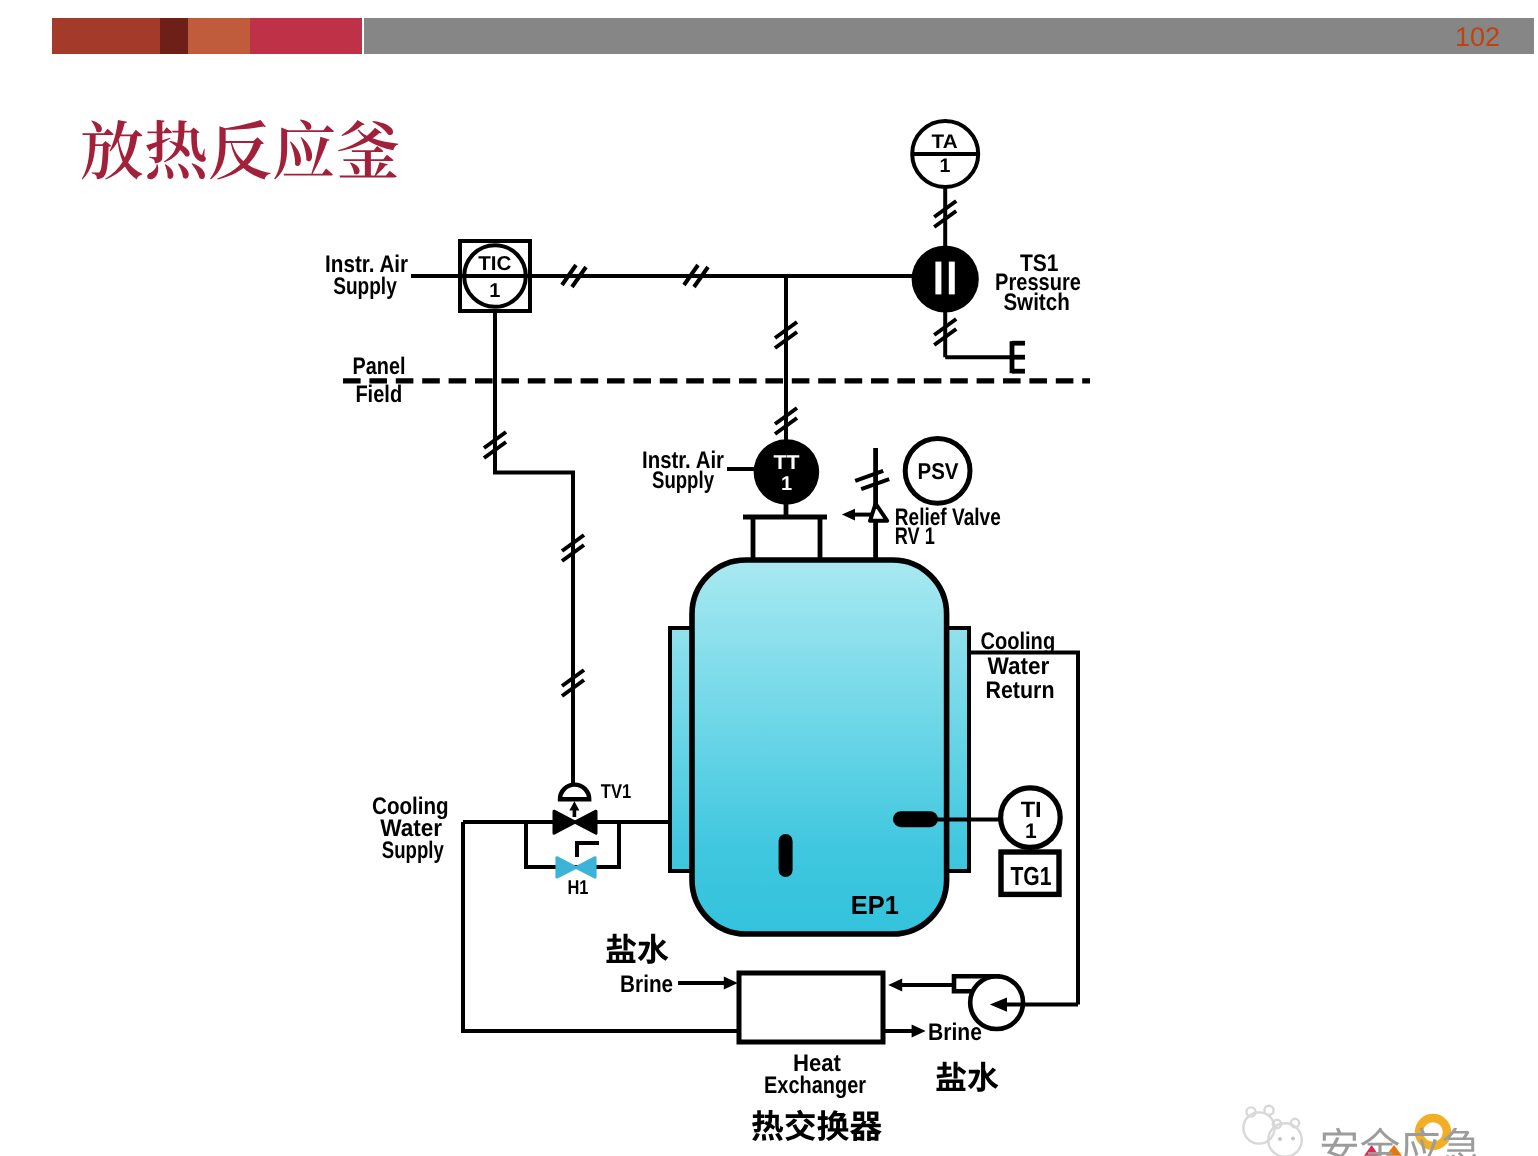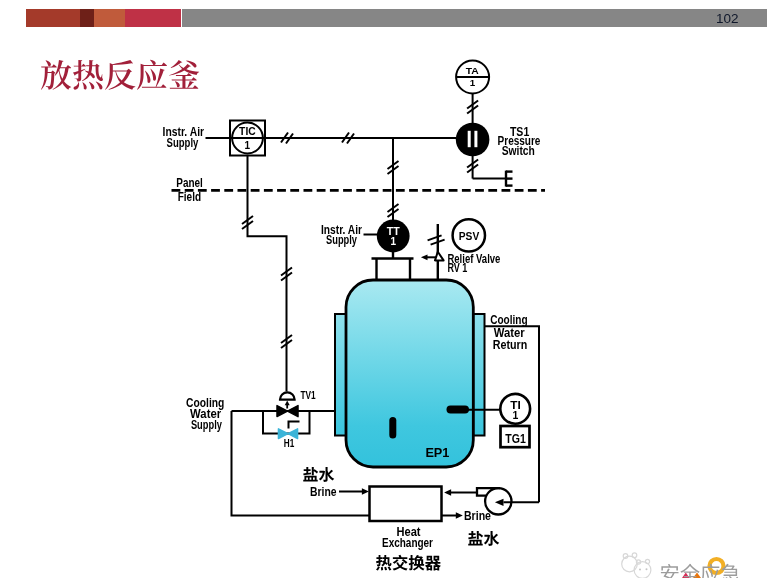--- a/index.html
+++ b/index.html
@@ -5,21 +5,21 @@
 #page{position:relative;width:769px;height:578px;font-family:"Liberation Sans",sans-serif}
 .bar{position:absolute;top:9px;height:18px}
 </style></head>
 <body>
 <div id="page">
 <div class="bar" style="left:26px;width:53.6px;background:#A43A2A"></div>
 <div class="bar" style="left:79.6px;width:14px;background:#6E2018"></div>
 <div class="bar" style="left:93.6px;width:31.7px;background:#C05B3B"></div>
 <div class="bar" style="left:125.3px;width:56.2px;background:#BF3146"></div>
 <div class="bar" style="left:181.5px;width:585px;background:#868686"></div>
-<div style="position:absolute;top:11px;left:716px;width:34px;color:#0f172a;font-size:13.5px;text-align:left">102</div>
+<div style="position:absolute;top:11px;left:716px;width:34px;color:#c2410c;font-size:13.5px;text-align:right">102</div>
 <svg width="769" height="578" viewBox="0 0 769 578" style="position:absolute;left:0;top:0">
 <g transform="translate(40,87) scale(1.0)" fill="#A2203A">
         <path transform="translate(0.0,0)" d="M5.92 -26.784 5.6000000000000005 -26.592000000000002C6.688 -25.216 7.904 -23.072 8.224 -21.28C10.976 -19.2 13.568 -24.64 5.92 -26.784ZM13.728 -22.656 12.0 -20.416H1.12L1.3760000000000001 -19.488H4.832C4.992 -11.584 4.6080000000000005 -3.904 0.96 2.4L1.28 2.72C5.728 -1.728 7.136 -7.5520000000000005 7.6160000000000005 -13.984H11.456C11.232000000000001 -5.792 10.72 -1.856 9.824 -1.056C9.536 -0.8 9.28 -0.704 8.768 -0.704C8.192 -0.704 6.752 -0.8 5.856 -0.896L5.824 -0.41600000000000004C6.816 -0.192 7.5840000000000005 0.16 7.968 0.5760000000000001C8.352 0.992 8.416 1.696 8.416 2.56C9.792 2.56 11.008000000000001 2.208 11.904 1.344C13.376 -0.064 14.016 -3.872 14.304 -13.568C14.976 -13.632 15.36 -13.824 15.616 -14.112L12.736 -16.512L11.168000000000001 -14.912H7.68C7.776 -16.416 7.84 -17.952 7.872 -19.488H15.968C16.416 -19.488 16.736 -19.648 16.832 -20.0C15.648 -21.088 13.728 -22.656 13.728 -22.656ZM23.52 -26.080000000000002 18.976 -27.008C18.400000000000002 -21.248 16.768 -15.424 14.752 -11.52L15.168000000000001 -11.264C16.576 -12.608 17.792 -14.24 18.816 -16.096C19.328 -12.448 20.096 -9.088000000000001 21.312 -6.144C19.36 -2.88 16.544 0.0 12.64 2.336L12.896 2.688C17.024 1.024 20.128 -1.1520000000000001 22.464000000000002 -3.7760000000000002C23.904 -1.1520000000000001 25.824 1.056 28.384 2.7520000000000002C28.768 1.344 29.696 0.544 31.104 0.256L31.2 -0.064C28.192 -1.472 25.856 -3.392 24.032 -5.792C26.592000000000002 -9.472 27.936 -13.888 28.608 -18.816H30.304000000000002C30.752 -18.816 31.072 -18.976 31.136 -19.328C29.952 -20.448 27.904 -22.080000000000002 27.904 -22.080000000000002L26.144000000000002 -19.744H20.576C21.248 -21.472 21.856 -23.328 22.336000000000002 -25.344C23.072 -25.376 23.424 -25.664 23.52 -26.080000000000002ZM20.16 -18.816H25.184C24.8 -15.008000000000001 23.968 -11.424 22.432000000000002 -8.224C20.992 -10.784 20.0 -13.76 19.328 -17.024Z"></path>
         <path transform="translate(32.0,0)" d="M24.064 -5.408 23.744 -5.184C25.376 -3.3280000000000003 27.232 -0.41600000000000004 27.68 2.048C30.784 4.384 33.28 -2.208 24.064 -5.408ZM17.28 -5.216 16.928 -5.056C18.144000000000002 -3.232 19.392 -0.512 19.52 1.76C22.304000000000002 4.224 25.12 -1.824 17.28 -5.216ZM10.752 -4.864 10.368 -4.704C11.168000000000001 -2.912 11.936 -0.352 11.808 1.76C14.208 4.384 17.472 -0.928 10.752 -4.864ZM6.848 -4.8 6.368 -4.832C6.208 -2.656 4.416 -1.056 2.88 -0.48C1.984 -0.096 1.344 0.672 1.6320000000000001 1.6640000000000001C2.016 2.72 3.3280000000000003 2.88 4.48 2.368C6.144 1.536 7.84 -0.896 6.848 -4.8ZM21.408 -26.496000000000002 17.248 -26.88 17.216 -21.632H14.048L14.336 -20.704H17.184C17.12 -18.848 16.96 -17.152 16.64 -15.552C15.552 -15.936 14.336 -16.288 12.96 -16.576L12.672 -16.256C13.728 -15.584 14.944 -14.688 16.128 -13.728C15.168000000000001 -10.848 13.376 -8.384 9.984 -6.304L10.336 -5.824C14.304 -7.488 16.672 -9.536 18.080000000000002 -12.0C19.168 -10.944 20.096 -9.856 20.704 -8.896C23.296 -7.776 24.384 -11.488 19.168 -14.4C19.776 -16.32 20.032 -18.400000000000002 20.16 -20.704H23.616C23.584 -13.92 23.968 -7.968 27.968 -6.336C29.312 -5.856 30.464000000000002 -5.984 30.848 -7.104C31.04 -7.68 30.88 -8.224 30.176000000000002 -8.992L30.336000000000002 -12.64L29.984 -12.672C29.728 -11.616 29.472 -10.656 29.184 -9.888C29.024 -9.568 28.896 -9.472 28.576 -9.6C26.528000000000002 -10.56 26.272000000000002 -16.224 26.496000000000002 -20.416C27.072 -20.48 27.52 -20.672 27.712 -20.896L24.768 -23.2L23.264 -21.632H20.224L20.32 -25.664C21.056 -25.728 21.344 -26.048000000000002 21.408 -26.496000000000002ZM11.296 -23.328 9.792 -21.312H9.184000000000001V-25.824C9.952 -25.92 10.24 -26.208000000000002 10.336 -26.656L6.336 -27.072V-21.312H1.6320000000000001L1.8880000000000001 -20.384H6.336V-15.968C4.032 -15.232000000000001 2.112 -14.656 1.024 -14.4L2.7840000000000003 -11.36C3.104 -11.488 3.36 -11.808 3.456 -12.224L6.336 -13.76V-8.96C6.336 -8.576 6.208 -8.416 5.728 -8.416C5.184 -8.416 2.624 -8.608 2.624 -8.608V-8.128C3.872 -7.936 4.48 -7.6160000000000005 4.864 -7.264C5.248 -6.816 5.376 -6.208 5.472 -5.376C8.768 -5.664 9.184000000000001 -6.784 9.184000000000001 -8.864V-15.36L13.248000000000001 -17.728L13.120000000000001 -18.144000000000002L9.184000000000001 -16.864V-20.384H13.152000000000001C13.6 -20.384 13.92 -20.544 13.984 -20.896C12.992 -21.92 11.296 -23.328 11.296 -23.328Z"></path>
         <path transform="translate(64.0,0)" d="M5.728 -22.88V-15.84C5.728 -9.76 5.184 -3.04 1.024 2.4L1.3760000000000001 2.72C8.128 -2.2720000000000002 8.8 -9.92 8.832 -15.552H11.36C12.288 -10.976 13.888 -7.456 16.128 -4.704C13.120000000000001 -1.792 9.312 0.608 4.64 2.2720000000000002L4.896 2.72C10.208 1.504 14.432 -0.448 17.728 -2.976C20.48 -0.352 23.968 1.408 28.224 2.688C28.704 1.12 29.792 0.16 31.264 -0.064L31.328 -0.448C26.944 -1.28 23.04 -2.624 19.84 -4.768C22.848 -7.6160000000000005 24.992 -11.072000000000001 26.496000000000002 -14.944C27.328 -15.008000000000001 27.648 -15.072000000000001 27.904 -15.424L24.736 -18.368000000000002L22.72 -16.48H8.832V-22.080000000000002C14.08 -22.048000000000002 21.696 -22.624 27.616 -23.712C28.192 -23.392 28.576 -23.392 28.928 -23.648L26.304000000000002 -26.944C20.384 -25.184 13.728 -23.68 8.608 -22.848L5.728 -23.936ZM22.848 -15.552C21.728 -12.16 20.032 -9.088000000000001 17.696 -6.4C15.104000000000001 -8.672 13.152000000000001 -11.648 12.0 -15.552Z"></path>
         <path transform="translate(96.0,0)" d="M14.816 -18.368000000000002 14.368 -18.208000000000002C15.84 -15.040000000000001 17.28 -10.56 17.184 -6.976C20.128 -4.0 22.752 -11.52 14.816 -18.368000000000002ZM9.408 -16.288 8.96 -16.128C10.432 -12.896 11.776 -8.352 11.552 -4.672C14.464 -1.6 17.216 -9.248 9.408 -16.288ZM14.24 -27.2 13.952 -26.976C15.168000000000001 -25.856 16.64 -23.936 17.12 -22.336000000000002C20.064 -20.576 22.144000000000002 -26.144000000000002 14.24 -27.2ZM28.832 -17.088 24.192 -18.624C23.456 -13.856 21.568 -5.632 19.68 -0.16H5.76L6.048 0.768H29.568C30.016000000000002 0.768 30.336000000000002 0.608 30.432000000000002 0.256C29.152 -0.96 27.04 -2.72 27.04 -2.72L25.12 -0.16H20.32C23.392 -5.344 26.240000000000002 -12.224 27.648 -16.608C28.352 -16.576 28.736 -16.704 28.832 -17.088ZM27.584 -24.384 25.696 -21.888H8.064L4.6080000000000005 -23.2V-13.664C4.6080000000000005 -8.096 4.288 -2.208 1.088 2.432L1.504 2.72C7.2 -1.696 7.5840000000000005 -8.384 7.5840000000000005 -13.696V-20.96H30.144000000000002C30.592000000000002 -20.96 30.944 -21.12 31.008 -21.472C29.728 -22.688 27.584 -24.384 27.584 -24.384Z"></path>
         <path transform="translate(128.0,0)" d="M7.296 -5.728 6.976 -5.5360000000000005C7.968 -4.192 8.928 -2.08 9.024000000000001 -0.28800000000000003C11.616 1.92 14.432 -3.424 7.296 -5.728ZM18.432000000000002 -26.496000000000002 18.240000000000002 -26.048000000000002C22.208000000000002 -24.096 25.12 -21.344 26.176000000000002 -19.68C29.376 -18.144000000000002 31.328 -24.992 18.432000000000002 -26.496000000000002ZM10.72 -26.976C9.184000000000001 -24.544 5.92 -21.344 2.72 -19.424L3.008 -19.008C7.008 -20.224 10.848 -22.464000000000002 13.088000000000001 -24.544C13.792 -24.384 14.112 -24.544 14.304 -24.832ZM21.728 -5.888C21.184 -3.936 20.192 -1.1520000000000001 19.328 0.8H17.44V-6.5280000000000005H27.872C28.352 -6.5280000000000005 28.672 -6.688 28.768 -7.04C27.488 -8.128 25.44 -9.664 25.44 -9.664L23.616 -7.424H17.44V-10.976H22.848C23.296 -10.976 23.616 -11.136000000000001 23.712 -11.488C22.496000000000002 -12.512 20.544 -13.952 20.544 -13.952L18.88 -11.904H7.776L8.032 -10.976H14.432V-7.424H3.584L3.872 -6.5280000000000005H14.432V0.8H1.728L1.984 1.696H29.472C29.92 1.696 30.240000000000002 1.536 30.336000000000002 1.184C29.024 0.032 26.848 -1.6320000000000001 26.848 -1.6320000000000001L24.96 0.8H20.032C21.76 -0.704 23.584 -2.72 24.736 -4.192C25.44 -4.192 25.824 -4.448 25.92 -4.832ZM11.296 -22.208000000000002 10.88 -21.888C11.776 -20.448 12.864 -19.2 14.144 -18.112000000000002C10.528 -15.52 5.888 -13.248000000000001 1.056 -11.84L1.216 -11.392C6.912 -12.256 12.16 -14.176 16.256 -16.512C19.712 -14.272 24.032 -12.8 28.64 -11.904C28.992 -13.44 29.792 -14.464 31.104 -14.784L31.136 -15.168000000000001C26.816 -15.52 22.176000000000002 -16.384 18.336000000000002 -17.824C19.584 -18.688 20.704 -19.584 21.632 -20.512C22.336000000000002 -20.288 22.656 -20.384 22.88 -20.672L19.488 -23.072C18.464 -21.728 17.088 -20.352 15.456 -19.072C13.76 -19.968 12.352 -20.992 11.296 -22.208000000000002Z"></path>
       </g>
 <defs>
 <linearGradient id="ves" x1="0" y1="280" x2="0" y2="467" gradientUnits="userSpaceOnUse">

